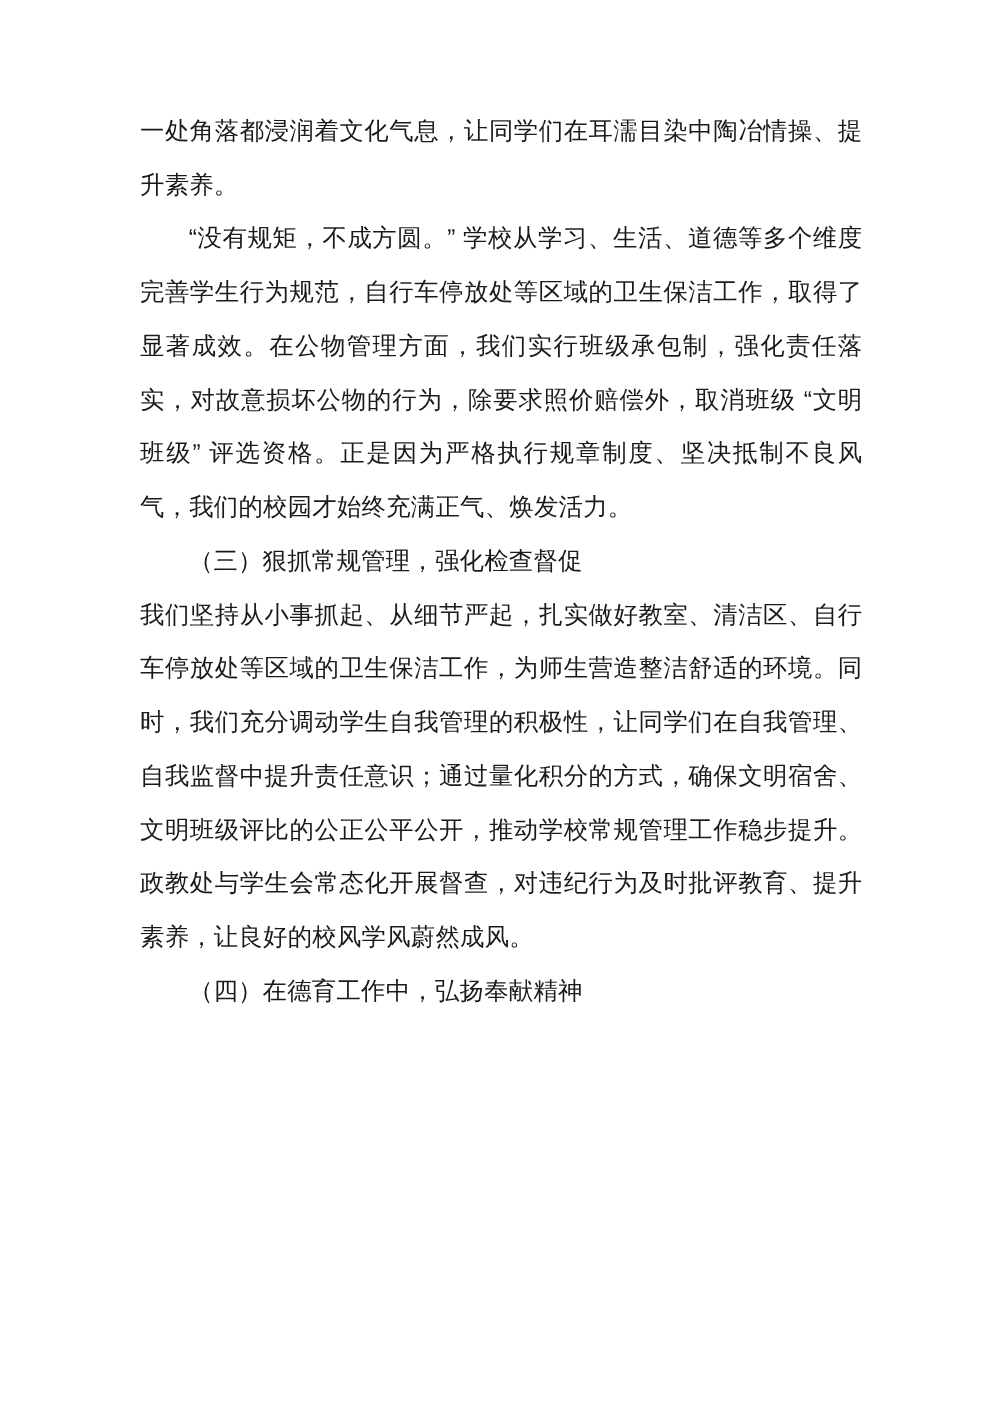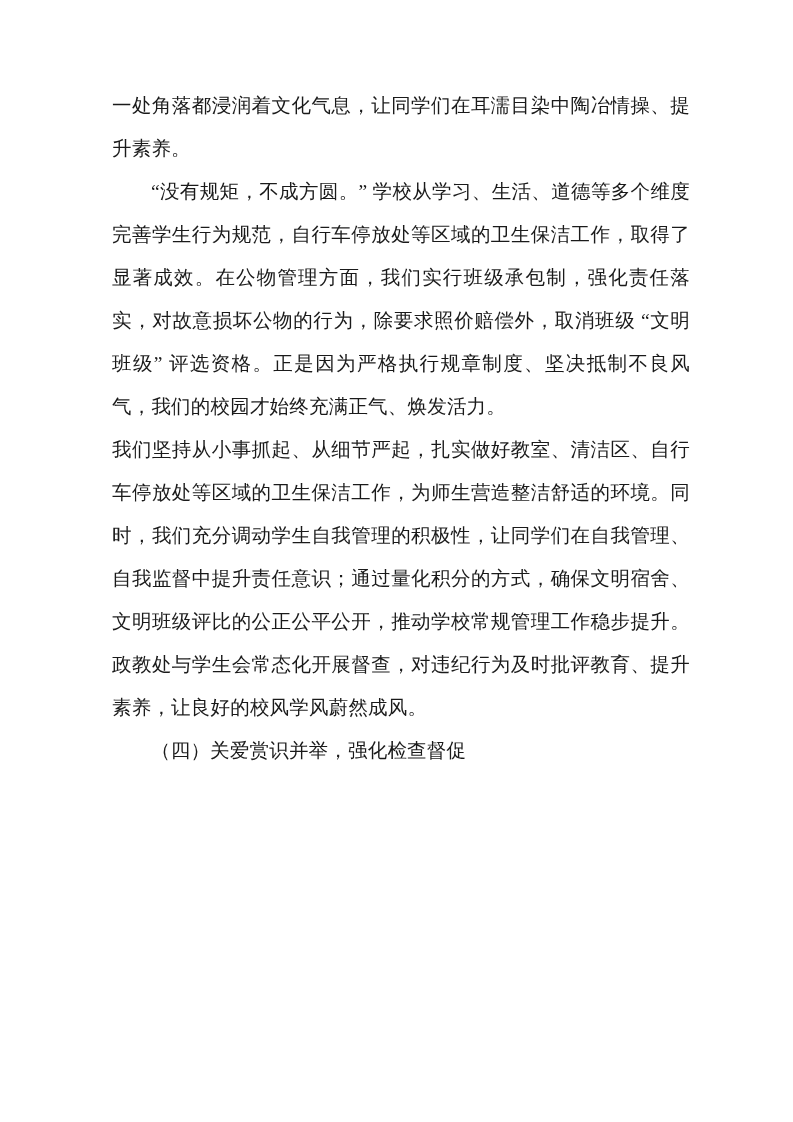--- a/index.html
+++ b/index.html
@@ -16,21 +16,21 @@
     overflow: hidden;
     box-sizing: border-box;
   }
   .content {
     position: absolute;
     left: 112px;
     top: 84px;
     width: 578px;
   }
   .para {
-    font-family: Liberation Serif, serif;
+    font-family: Liberation Sans, sans-serif;
     font-size: 19.5px;
     line-height: 43px;
     color: #1a1a1a;
     text-align: justify;
     text-justify: inter-ideograph;
     margin: 0 0 0 0;
     letter-spacing: 0.2px;
     word-break: break-all;
   }
   .para.indent {
@@ -40,16 +40,17 @@
     text-indent: 2em;
   }
 </style>
 </head>
 <body>
 
 <div class="page">
   <div class="content">
     <p class="para">一处角落都浸润着文化气息，让同学们在耳濡目染中陶冶情操、提升素养。</p>
     <p class="para indent">“没有规矩，不成方圆。” 学校从学习、生活、道德等多个维度完善学生行为规范，自行车停放处等区域的卫生保洁工作，取得了显著成效。在公物管理方面，我们实行班级承包制，强化责任落实，对故意损坏公物的行为，除要求照价赔偿外，取消班级 “文明班级” 评选资格。正是因为严格执行规章制度、坚决抵制不良风气，我们的校园才始终充满正气、焕发活力。</p>
+    <p class="para heading">（三）狠抓常规管理，强化检查督促</p>
     <p class="para">我们坚持从小事抓起、从细节严起，扎实做好教室、清洁区、自行车停放处等区域的卫生保洁工作，为师生营造整洁舒适的环境。同时，我们充分调动学生自我管理的积极性，让同学们在自我管理、自我监督中提升责任意识；通过量化积分的方式，确保文明宿舍、文明班级评比的公正公平公开，推动学校常规管理工作稳步提升。政教处与学生会常态化开展督查，对违纪行为及时批评教育、提升素养，让良好的校风学风蔚然成风。</p>
-    <p class="para heading">（四）关爱赏识并举，强化检查督促</p>
+    <p class="para heading">（四）在德育工作中，弘扬奉献精神</p>
   </div>
 </div>
 
 </body></html>

